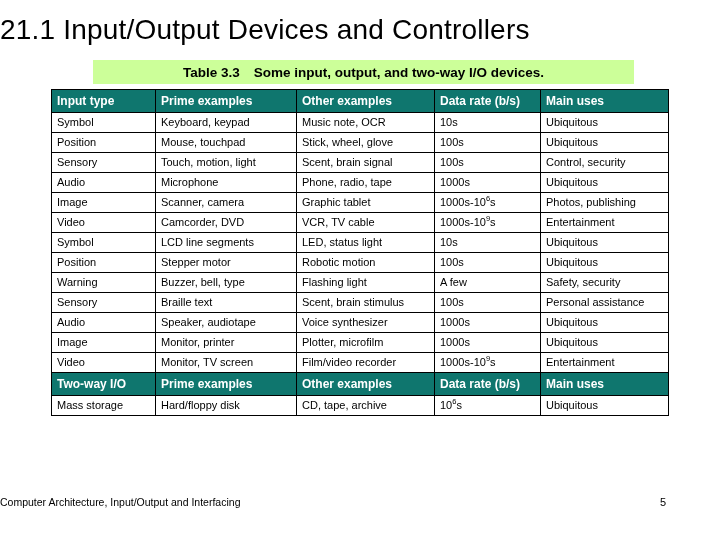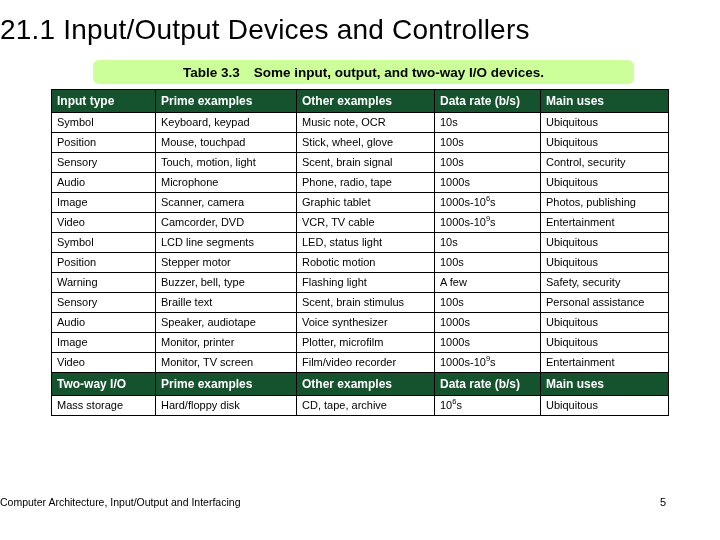--- a/index.html
+++ b/index.html
@@ -34,21 +34,20 @@
     width: 541px;
     height: 24px;
     background: #ccff99;
     color: #000000;
     font-size: 13.5px;
     font-weight: bold;
     display: flex;
     align-items: center;
     justify-content: center;
     white-space: nowrap;
-    border-radius: 6px;
   }
   #table-caption .caption-num {
     margin-right: 14px;
   }
 
   #io-table {
     position: absolute;
     left: 51px;
     top: 89px;
     width: 617px;
@@ -60,21 +59,21 @@
     padding: 0 0 0 5px;
     font-size: 11px;
     color: #000000;
     height: 19px;
     line-height: 19px;
     overflow: hidden;
     white-space: nowrap;
     background: #ffffff;
   }
   #io-table tr.section-header td {
-    background: #14532d;
+    background: #0f766e;
     color: #ffffff;
     font-weight: bold;
     font-size: 12px;
     height: 22px;
     line-height: 22px;
     border-color: #000000;
   }
   .col-1 { width: 104px; }
   .col-2 { width: 141px; }
   .col-3 { width: 138px; }

